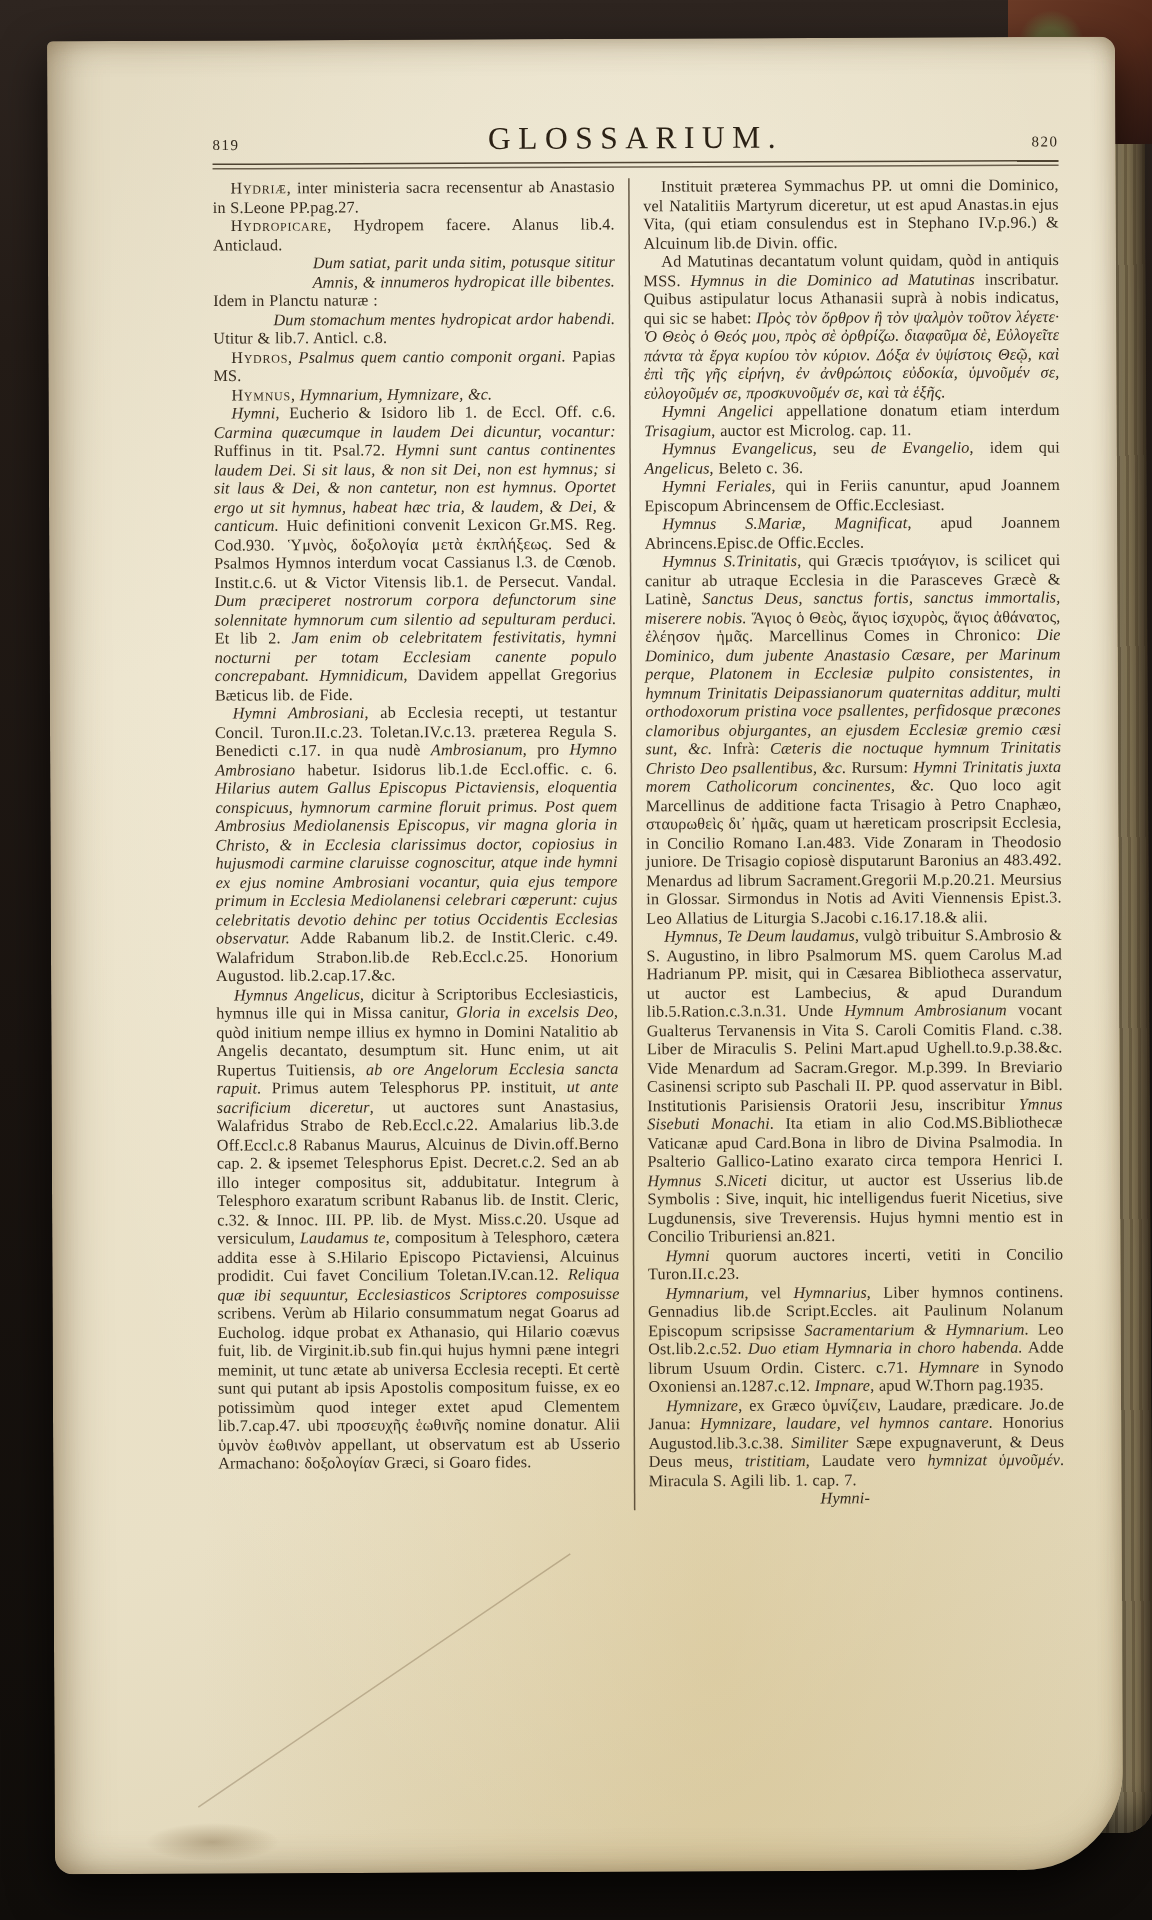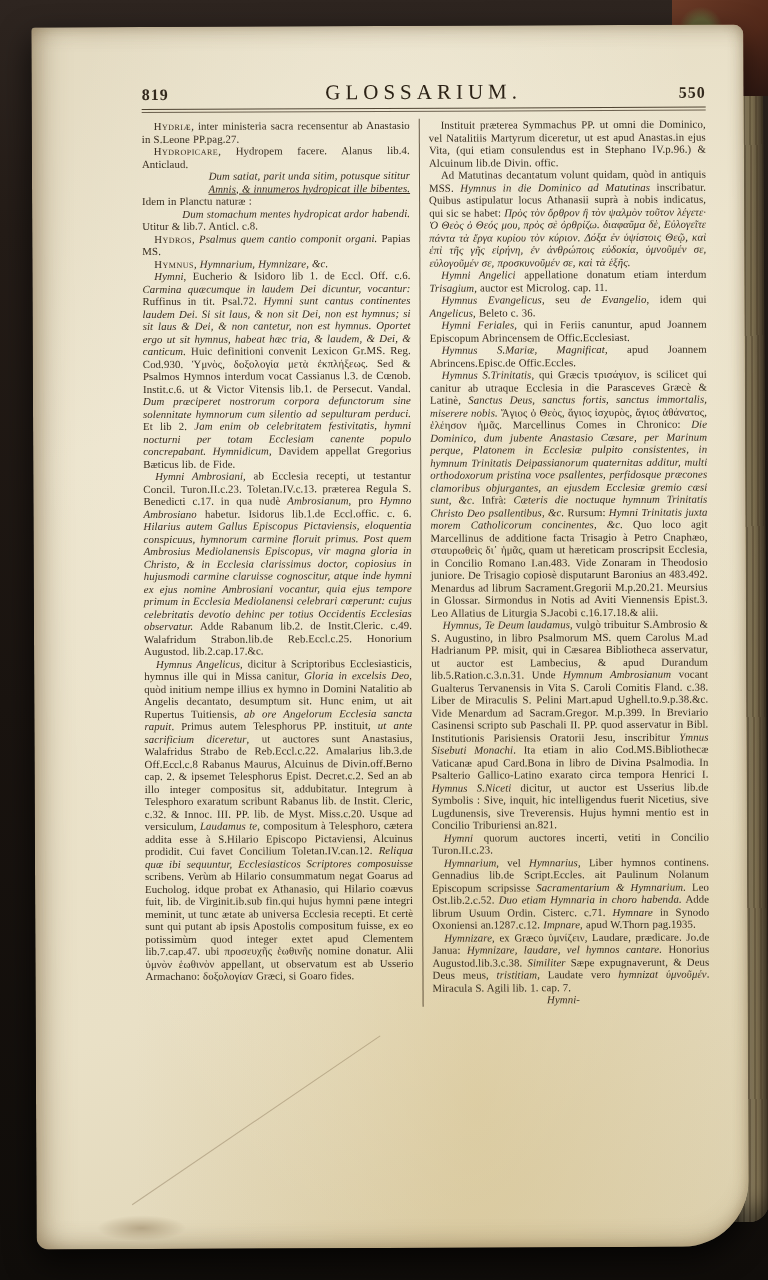--- a/index.html
+++ b/index.html
@@ -43,57 +43,57 @@
   }
   .crease{
     position:absolute;left:96px;bottom:44px;width:300px;height:1px;
     background:rgba(96,74,42,.3);transform:rotate(-34deg);transform-origin:left bottom;
   }
   .stain{position:absolute;border-radius:50%;pointer-events:none;}
   .stain.s1{left:60px;bottom:8px;width:90px;height:26px;background:radial-gradient(ellipse,rgba(104,78,40,.35),rgba(0,0,0,0) 70%);}
   .stain.s2{right:120px;top:300px;width:180px;height:420px;background:radial-gradient(ellipse,rgba(196,172,110,.16),rgba(0,0,0,0) 70%);}
   .text-block{position:absolute;left:110px;top:54px;width:564px;color:#33291d;}
   .page-header{display:flex;align-items:baseline;}
-  .folio{font-size:16px;letter-spacing:1px;width:70px;font-weight:bold;}
+  .folio{font-size:10px;letter-spacing:1px;width:70px;}
   .folio.right{text-align:right;}
   .running-title{flex:1;text-align:center;font-size:21px;letter-spacing:5px;color:#2c2216;}
   .rule1{margin-top:3px;border-top:1.7px solid rgba(52,40,24,.85);}
   .rule2{margin-top:2px;border-top:1px solid rgba(52,40,24,.7);}
   .columns{display:flex;margin-top:7px;}
   .col{
     text-align:justify;font-size:10.8px;line-height:12.5px;color:#362b1e;
     letter-spacing:.1px;word-spacing:.3px;
   }
   .col.left{width:268px;padding-right:9px;}
   .divider{width:1px;background:rgba(66,52,34,.8);}
   .col.right{flex:1;padding-left:9px;}
   .col p{margin:0;text-indent:1.1em;}
   .col p.flush{text-indent:0;}
   .col p.verse{text-indent:0;text-align:right;padding-left:2.4em;font-style:italic;}
-  .col p.verse2{padding-left:3em;text-decoration:underline;}
+  .col p.verse2{padding-left:3em;}
   .it{font-style:italic;}
   .sc{font-variant:small-caps;letter-spacing:.5px;}
   .catchword{text-indent:0 !important;text-align:center;font-style:italic;padding-right:1.4em;}
 </style>
 </head>
 <body>
 
 <div class="fore-edge"></div>
 <div class="corner-patch"></div>
 
 <div class="book-page">
   <div class="stain s1"></div>
   <div class="stain s2"></div>
   <div class="crease"></div>
 
   <div class="text-block">
     <div class="page-header">
       <span class="folio">819</span>
       <span class="running-title">GLOSSARIUM.</span>
-      <span class="folio right">550</span>
+      <span class="folio right">820</span>
     </div>
     <div class="rule1"></div>
     <div class="rule2"></div>
 
     <div class="columns">
       <div class="col left">
           <p><span class="sc">Hydriæ</span>, inter ministeria sacra recensentur ab Anastasio in S.Leone PP.pag.27.</p>
           <p><span class="sc">Hydropicare</span>, Hydropem facere. Alanus lib.4. Anticlaud.</p>
           <p class="verse"><span class="it">Dum satiat, parit unda sitim, potusque sititur</span></p>
           <p class="verse verse2"><span class="it">Amnis, &amp; innumeros hydropicat ille bibentes.</span></p>

